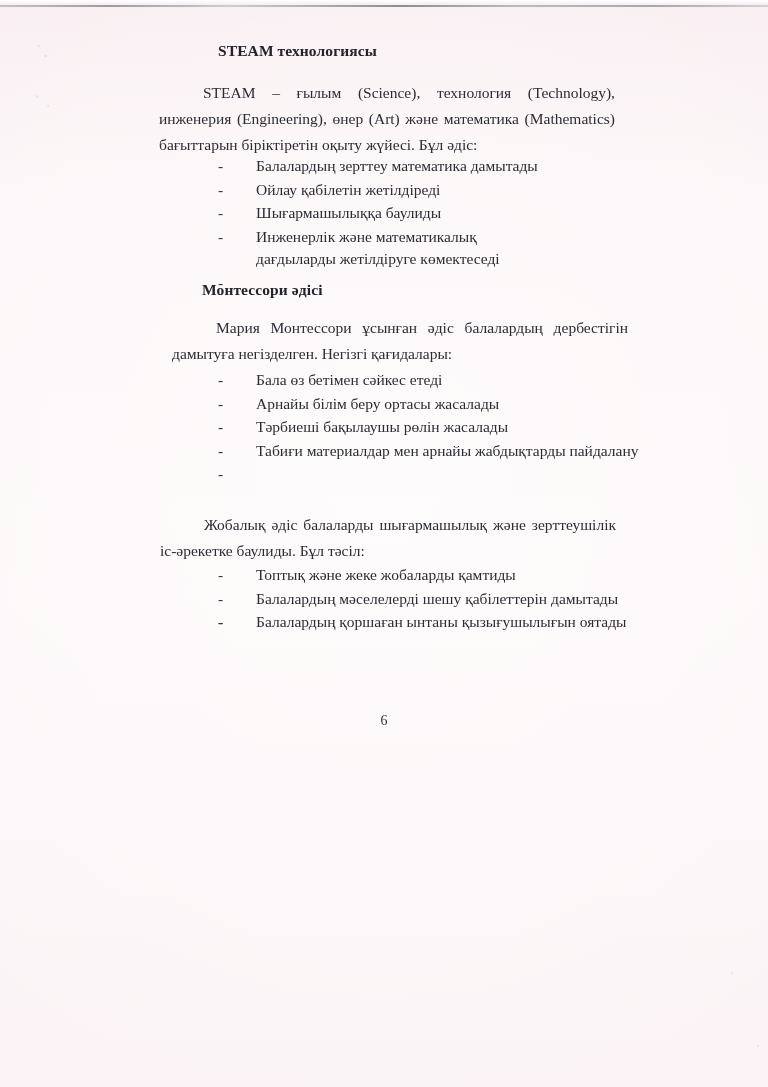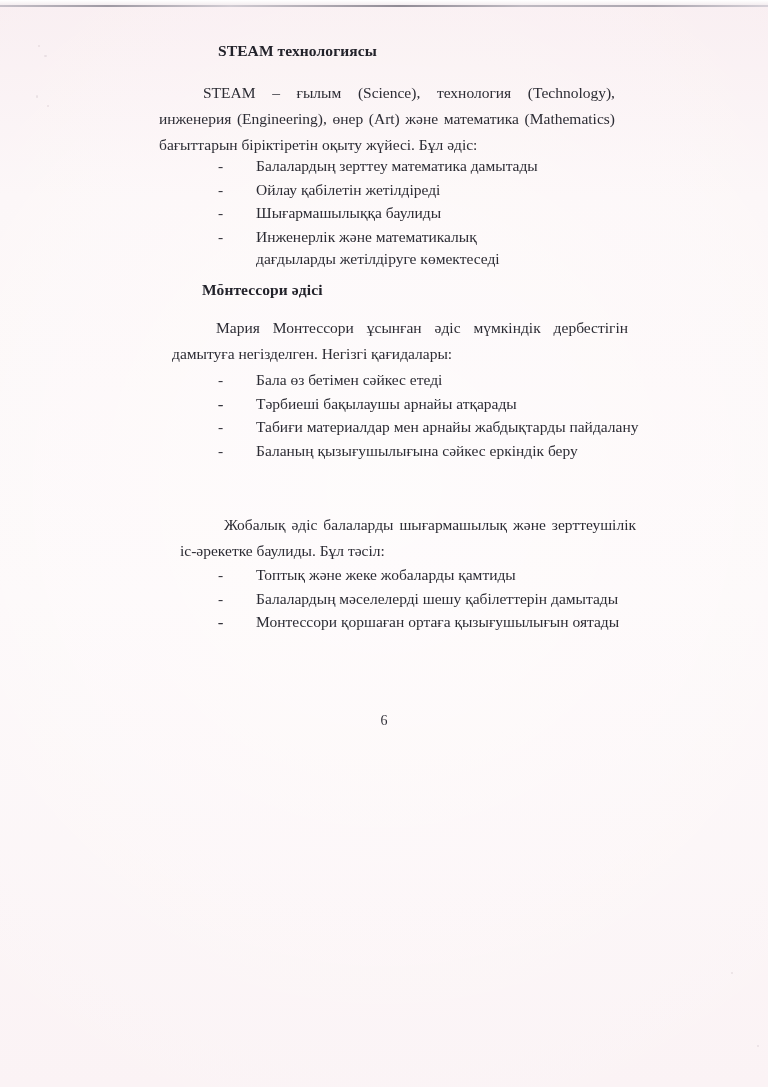--- a/index.html
+++ b/index.html
@@ -153,68 +153,68 @@
           <span class="dash">-</span>
         </li>
       </ul>
     </div>
 
     <div class="block" style="left:202px; top:281px; width:420px;">
       <h2 class="heading">Монтессори әдісі</h2>
     </div>
 
     <div class="block" style="left:172px; top:315px; width:456px;">
-      <p class="para">Мария Монтессори ұсынған әдіс мүмкіндік дербестігін дамытуға негізделген. Негізгі қағидалары:</p>
+      <p class="para">Мария Монтессори ұсынған әдіс балалардың дербестігін дамытуға негізделген. Негізгі қағидалары:</p>
     </div>
 
     <div class="block" style="left:218px; top:369px; width:430px;">
       <ul class="bullets">
         <li>
           <span class="dash">-</span>
           <span>Бала өз бетімен сәйкес етеді</span>
         </li>
         <li>
           <span class="dash">-</span>
-        </li>
-        <li>
-          <span class="dash">-</span>
-          <span>Тәрбиеші бақылаушы арнайы атқарады</span>
+          <span>Арнайы білім беру ортасы жасалады</span>
+        </li>
+        <li>
+          <span class="dash">-</span>
+          <span>Тәрбиеші бақылаушы рөлін жасалады</span>
         </li>
         <li>
           <span class="dash">-</span>
           <span>Табиғи материалдар мен арнайы жабдықтарды пайдалану</span>
         </li>
         <li>
           <span class="dash">-</span>
-          <span>Баланың қызығушылығына сәйкес еркіндік беру</span>
         </li>
       </ul>
     </div>
 
 
-    <div class="block" style="left:180px; top:512px; width:456px;">
+    <div class="block" style="left:160px; top:512px; width:456px;">
       <p class="para">Жобалық әдіс балаларды шығармашылық және зерттеушілік іс-әрекетке баулиды. Бұл тәсіл:</p>
     </div>
 
     <div class="block" style="left:218px; top:564px; width:440px;">
       <ul class="bullets">
         <li>
           <span class="dash">-</span>
           <span>Топтық және жеке жобаларды қамтиды</span>
         </li>
         <li>
           <span class="dash">-</span>
           <span>Балалардың мәселелерді шешу қабілеттерін дамытады</span>
         </li>
         <li>
           <span class="dash">-</span>
         </li>
         <li>
           <span class="dash">-</span>
-          <span>Монтессори қоршаған ортаға қызығушылығын оятады</span>
+          <span>Балалардың қоршаған ынтаны қызығушылығын оятады</span>
         </li>
       </ul>
     </div>
 
     <div class="page-number" style="left:0; top:713px;">
       <span>6</span>
     </div>
 
   </div>
 </div>

